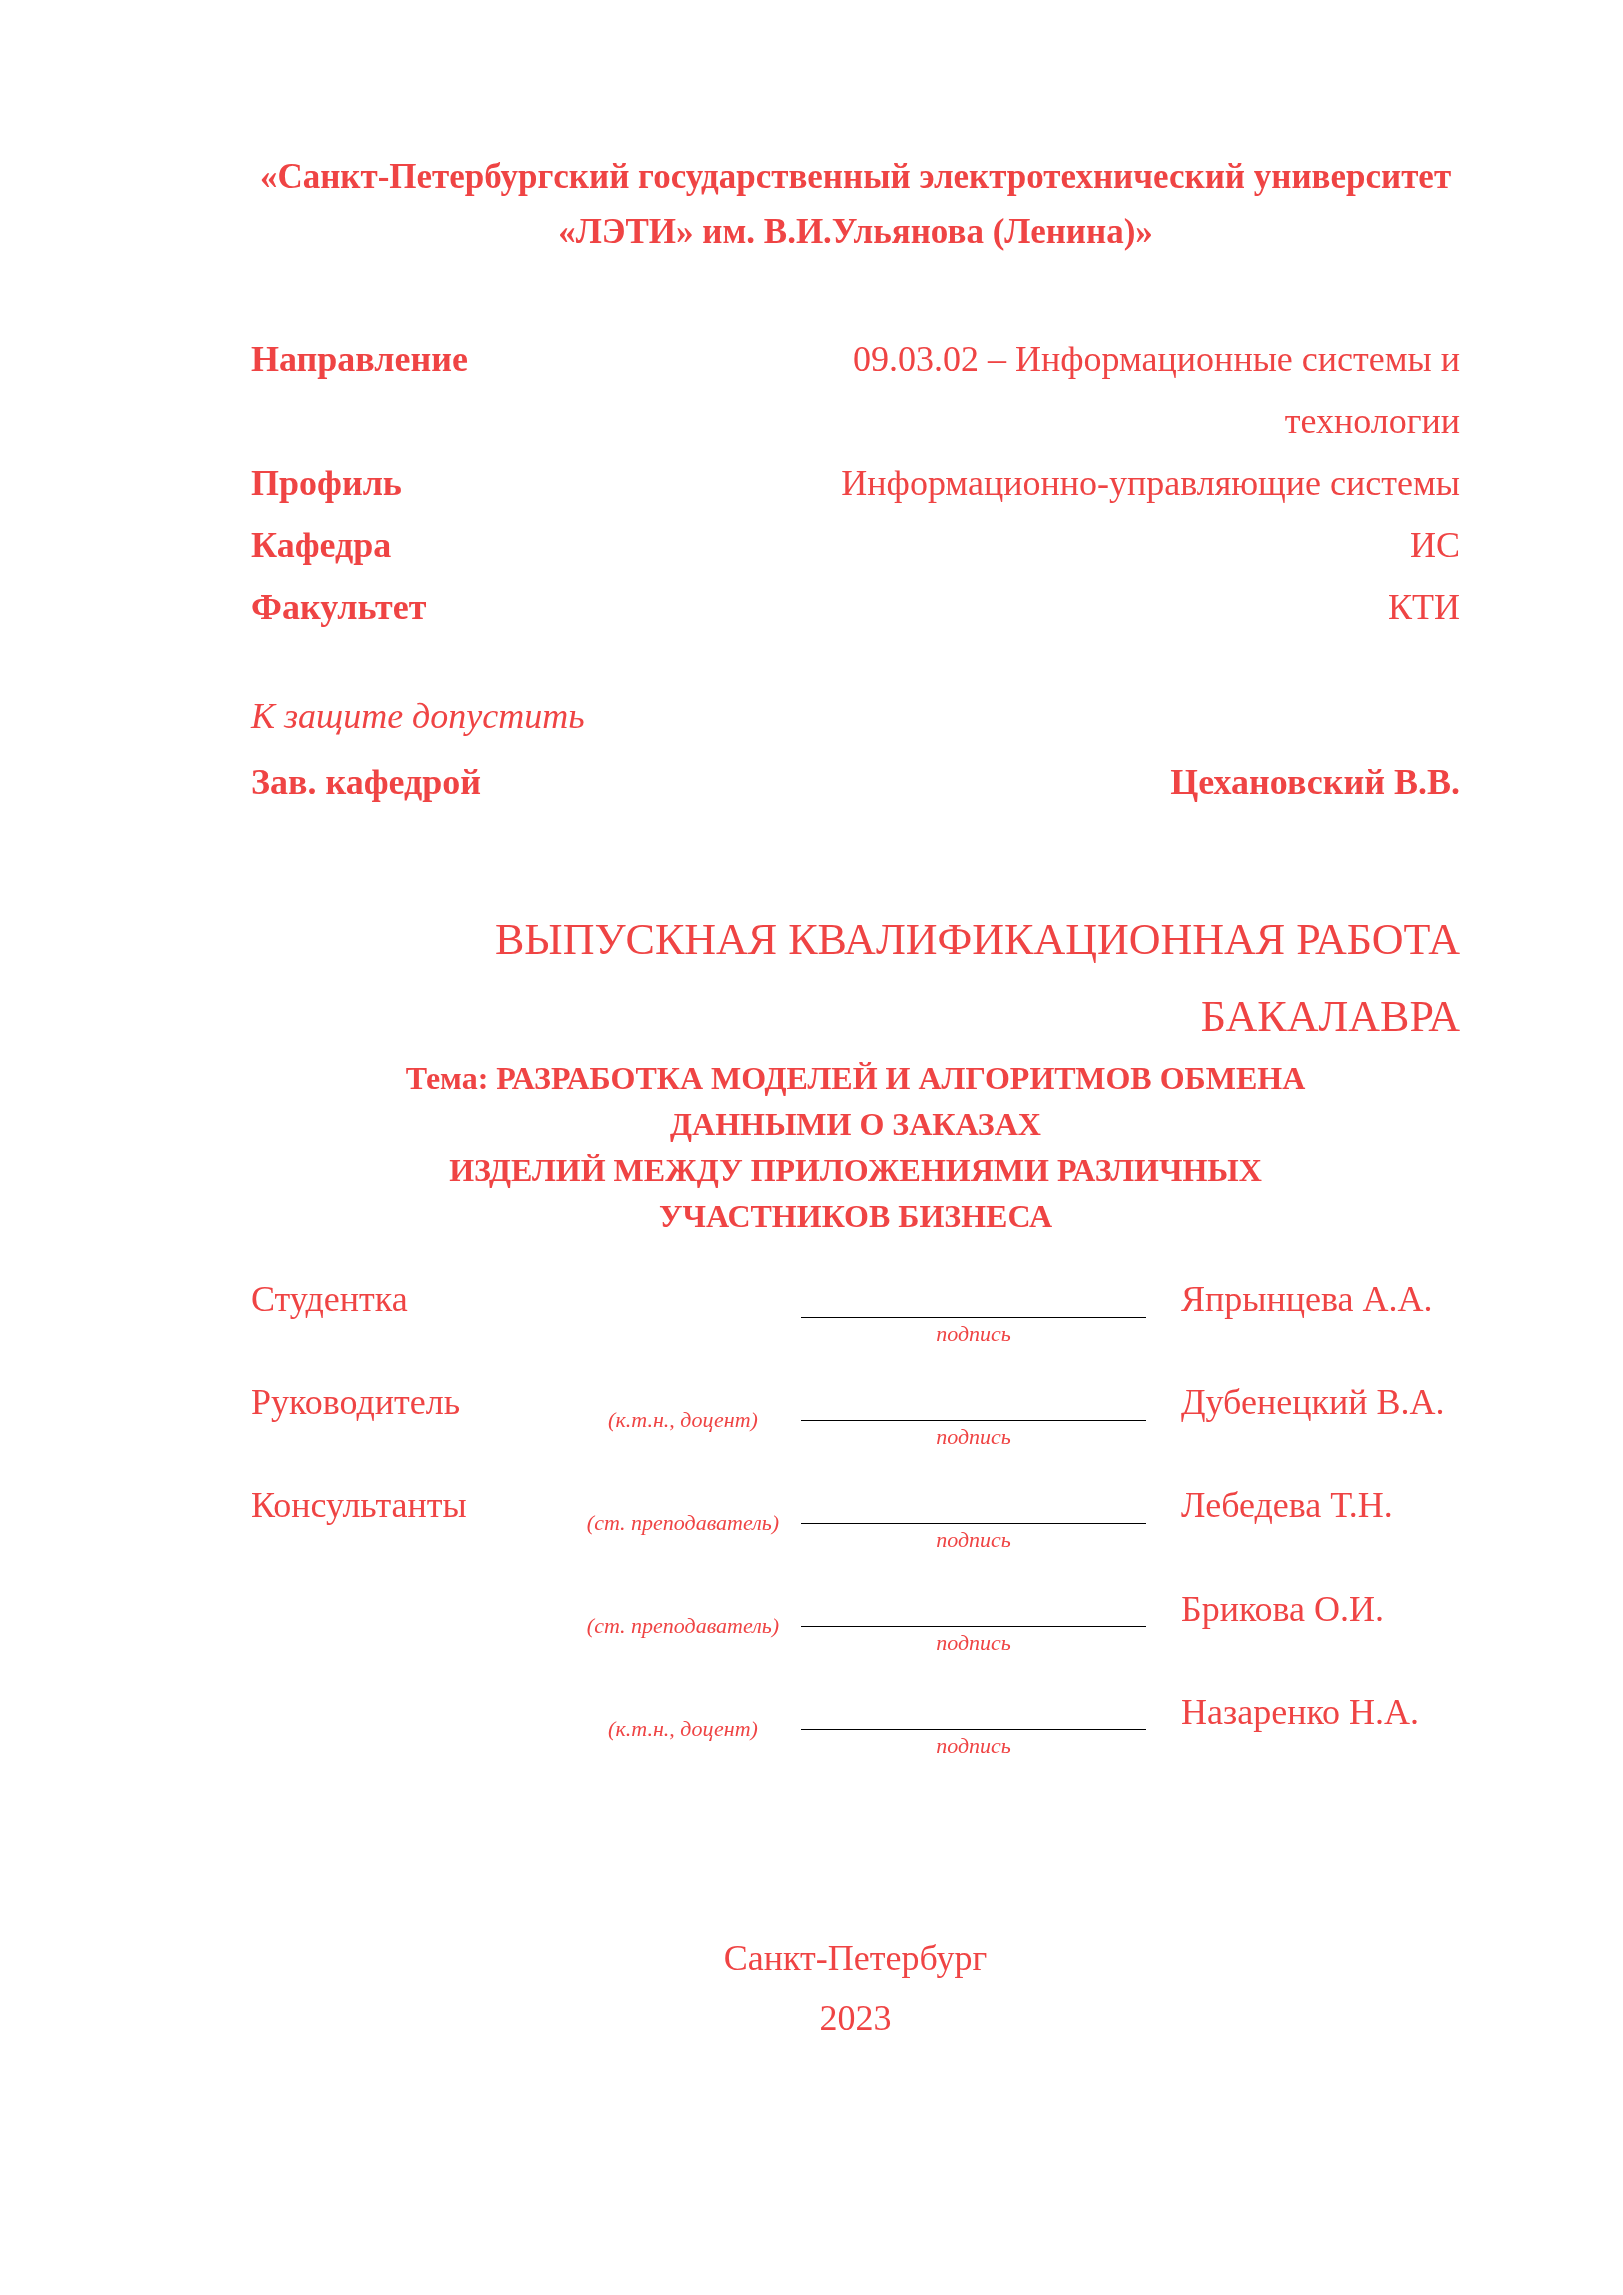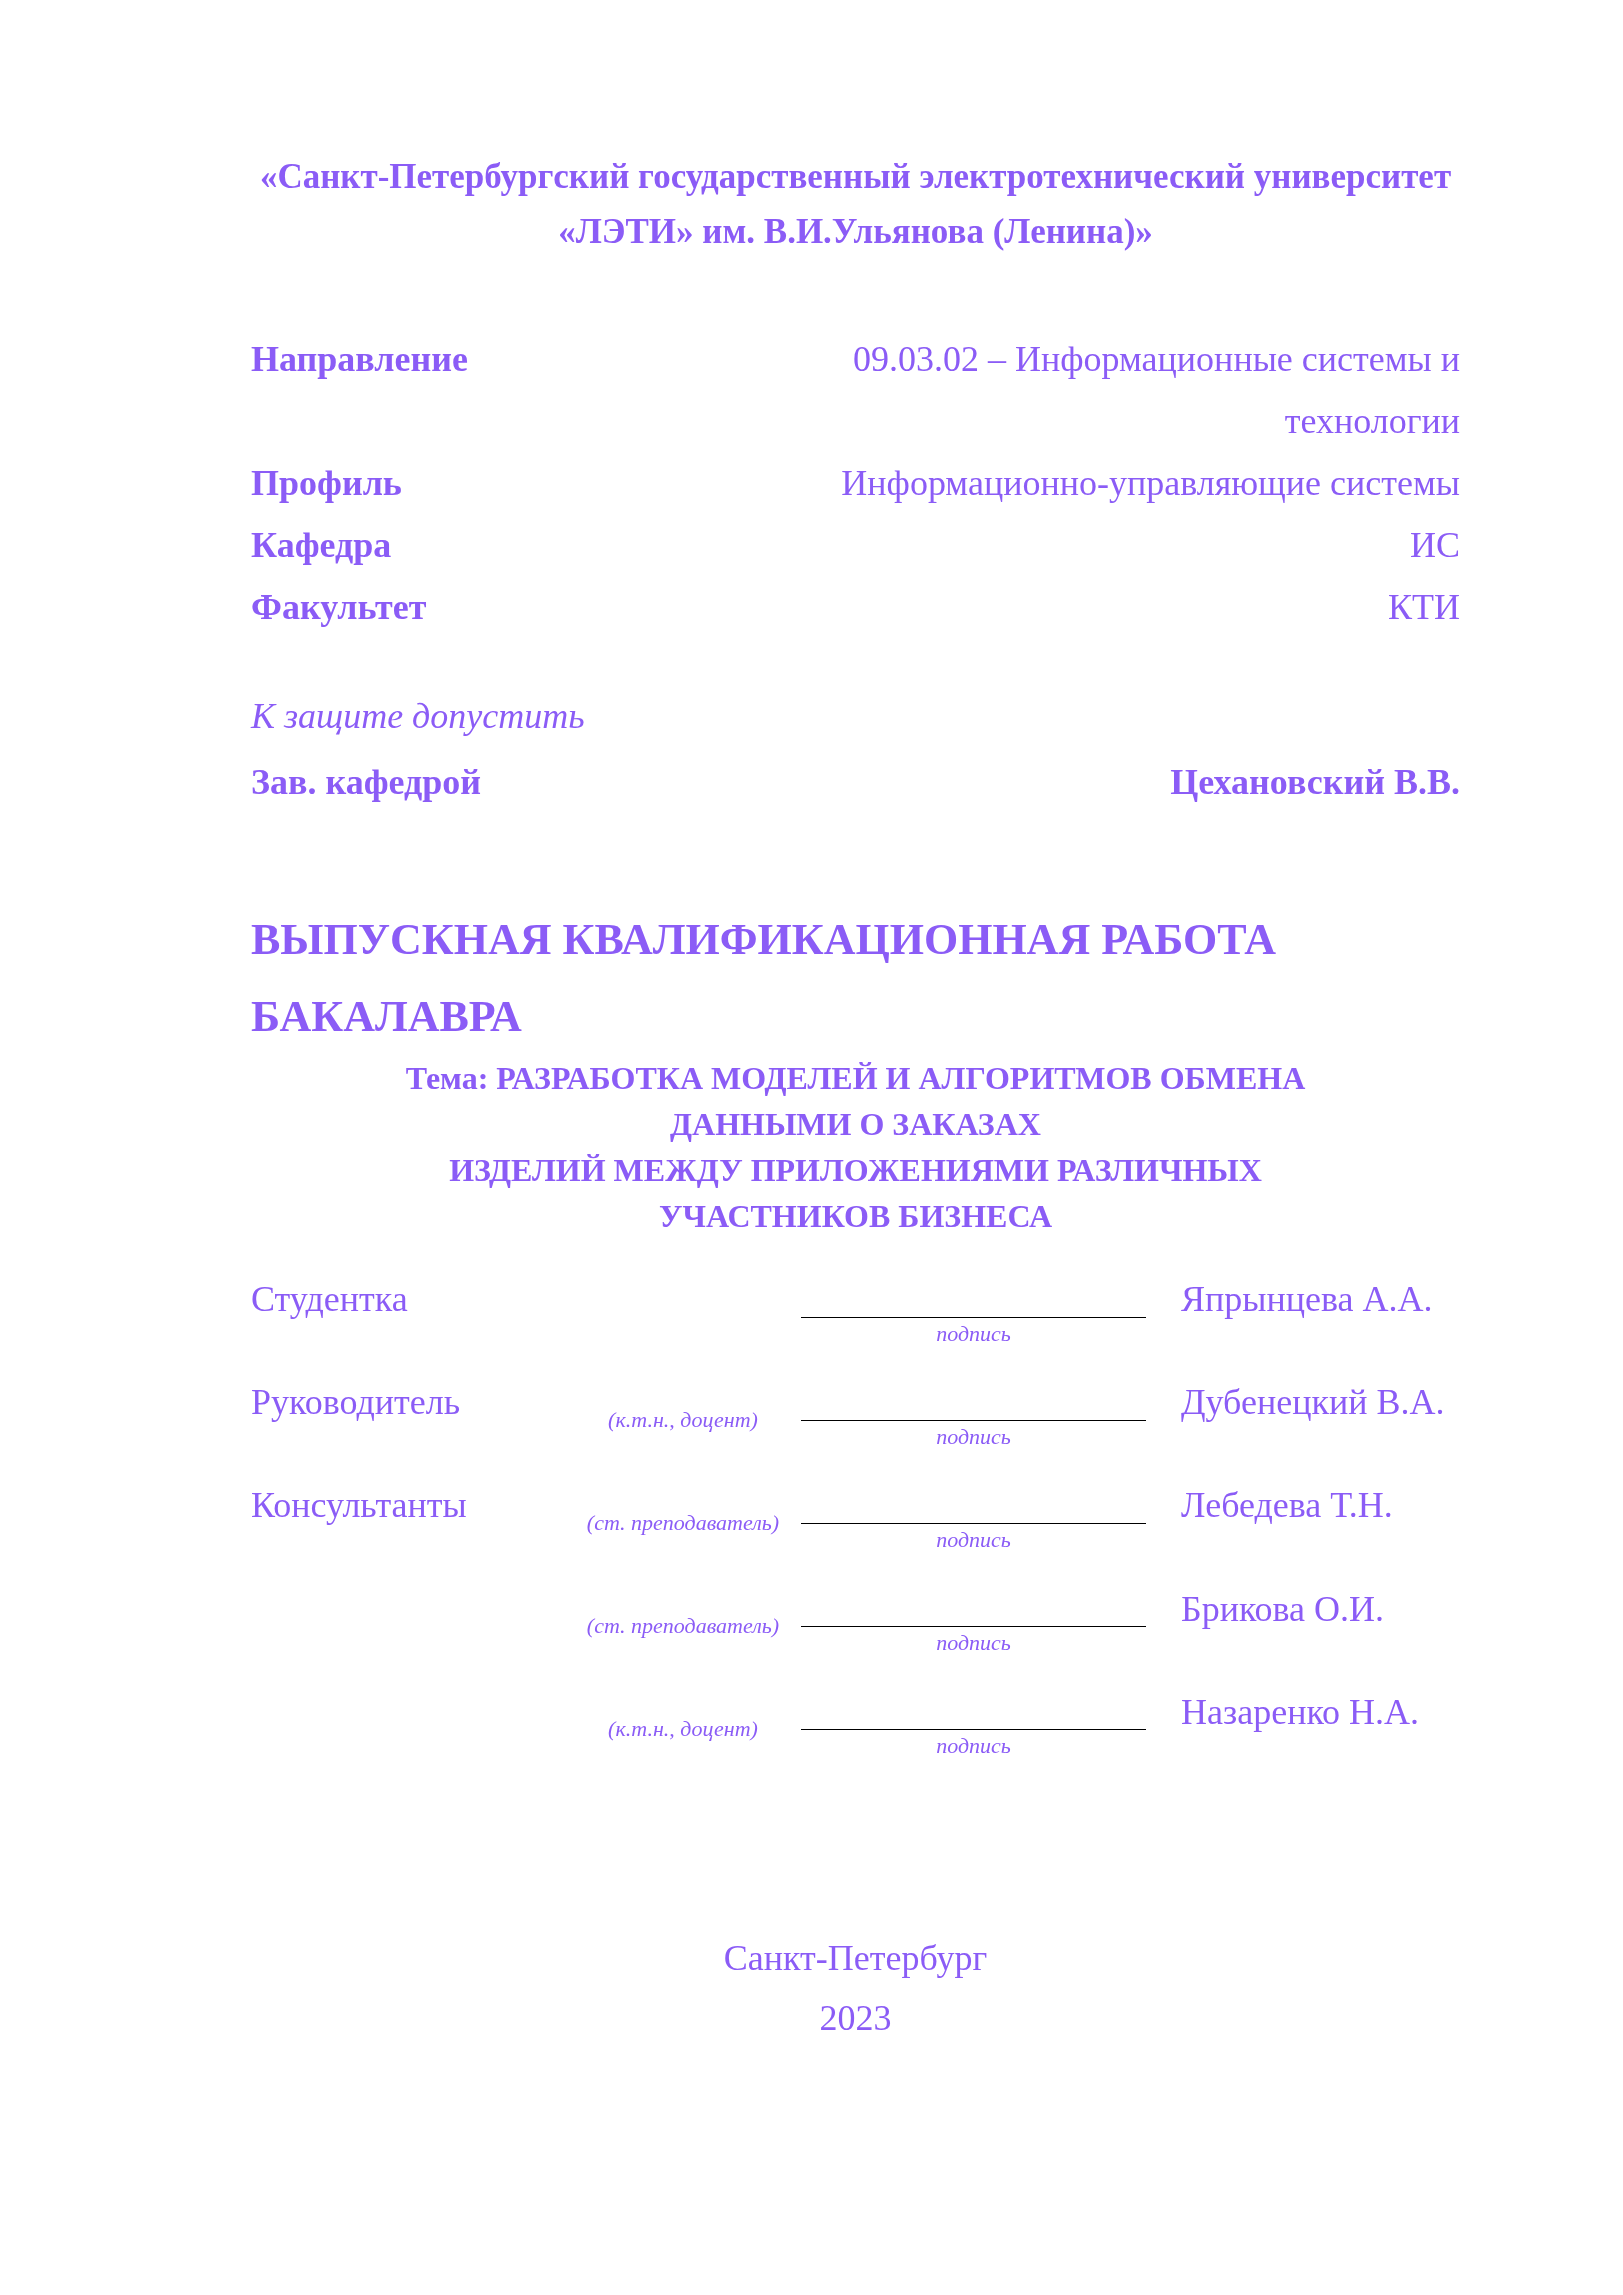--- a/index.html
+++ b/index.html
@@ -2,21 +2,21 @@
 <html style="font-size:12.6px"><head>
 <meta charset="utf-8">
 <style>
   * { box-sizing: border-box; }
   html, body { margin: 0; padding: 0; background: #ffffff; }
   .page {
     position: relative;
     width: 1623px;
     height: 2295px;
     background: #ffffff;
-    color: #8b5cf6;
+    color: #ef4444;
     font-family: "Liberation Serif", serif;
     overflow: hidden;
   }
   .content {
     padding: 149px 163px 0 251px;
   }
   
   .univ-header {
     text-align: center;
     font-weight: bold;
@@ -48,22 +48,22 @@
   .head-row {
     margin-top: 23.6px;
     display: flex;
     justify-content: space-between;
     font-size: 36px;
     font-weight: bold;
   }
   
   .work-title {
     margin-top: 98px;
-    text-align: left;
-    font-weight: bold;
+    text-align: right;
+    font-weight: normal;
     font-size: 44px;
     line-height: 77px;
   }
   
   .theme {
     text-align: center;
     font-weight: bold;
     font-size: 32px;
     line-height: 46px;
   }

